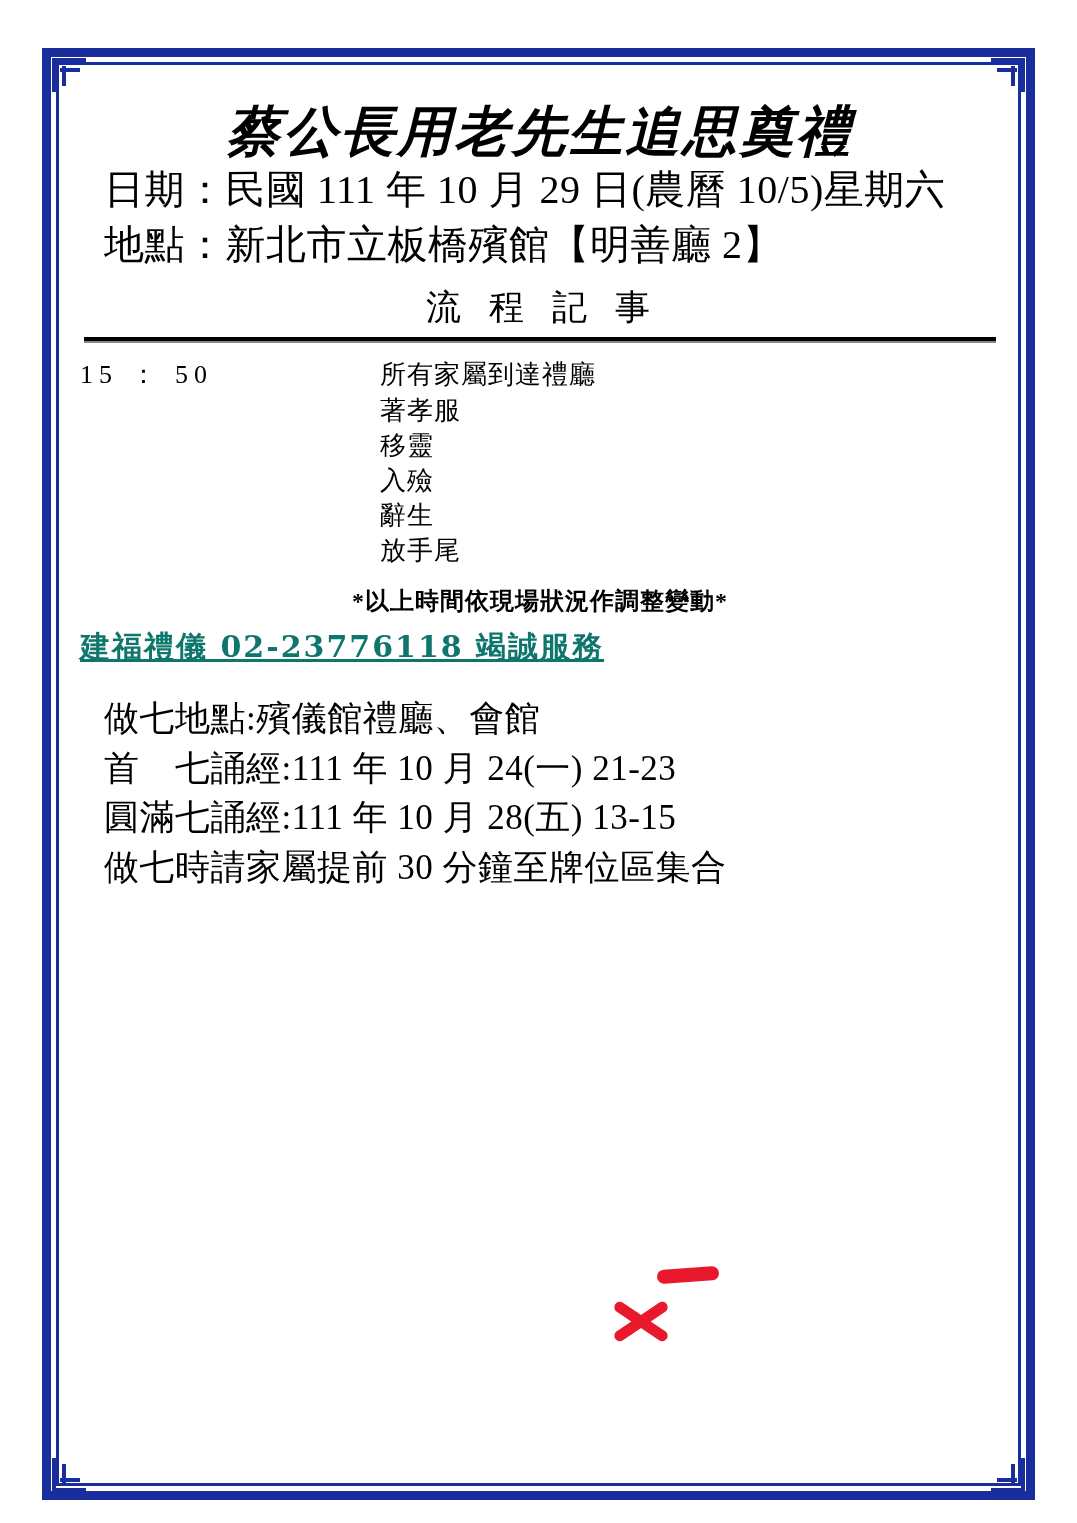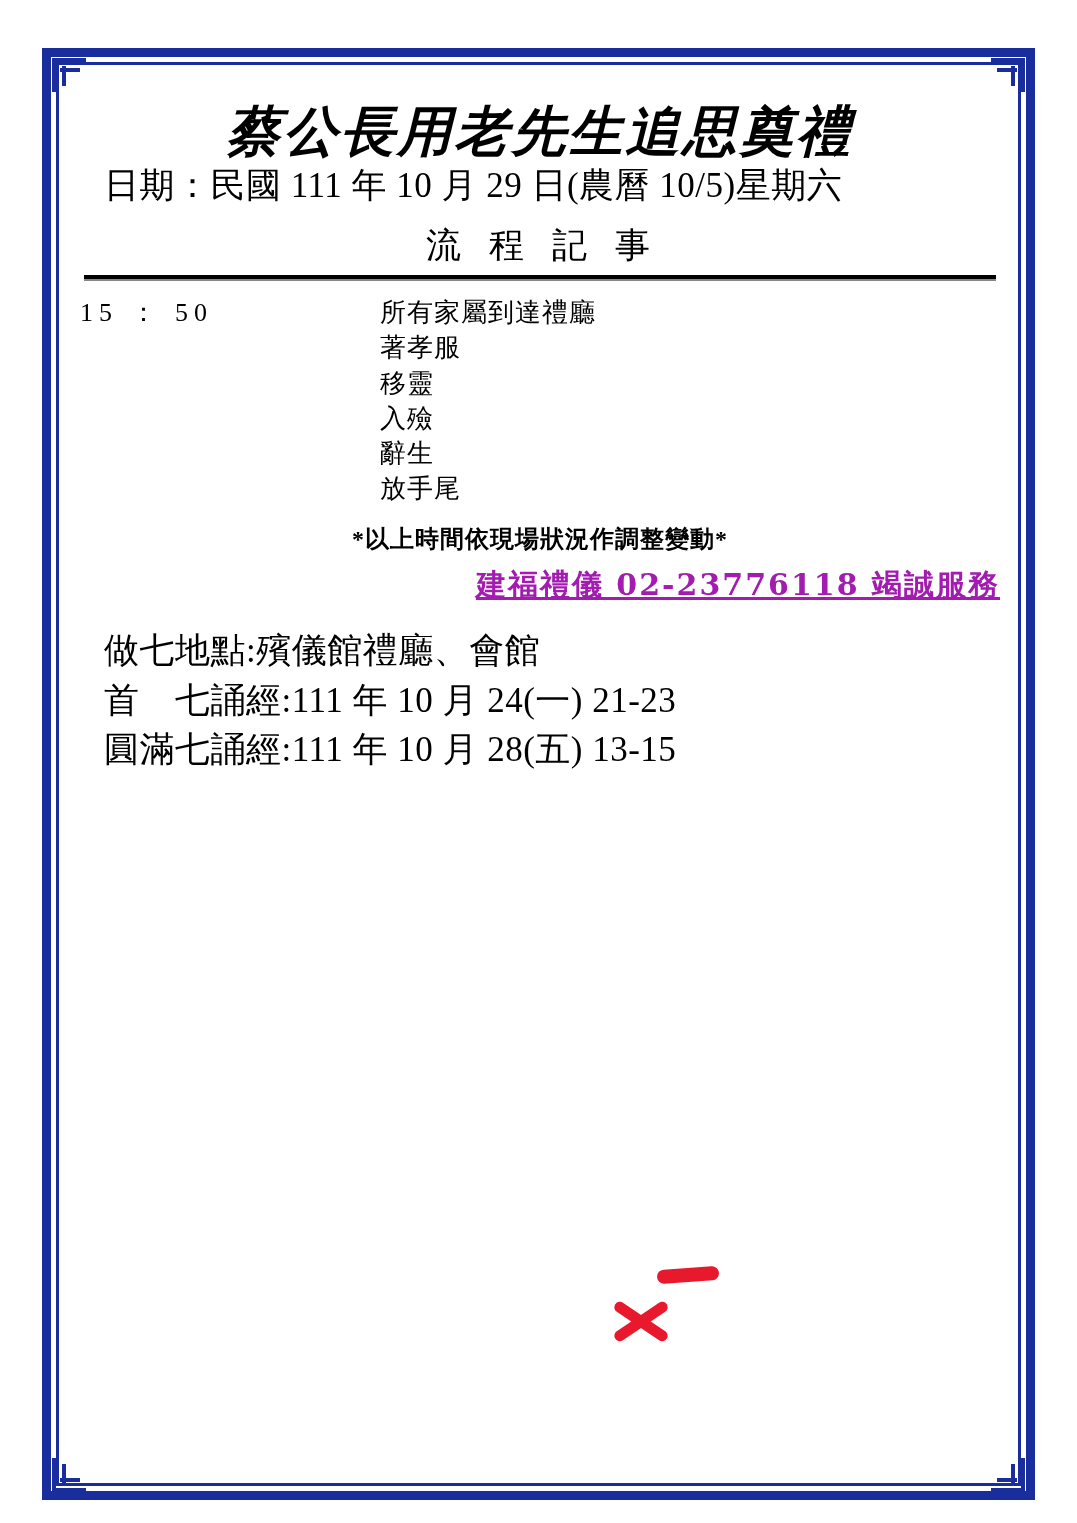--- a/index.html
+++ b/index.html
@@ -98,21 +98,21 @@
     font-family: "DejaVu Serif", "Liberation Serif", serif;
     font-weight: bold;
     font-size: 54px;
     letter-spacing: 3px;
     line-height: 1.15;
     margin-top: 14px;
     font-style: italic;
   }
 
   .meta-line {
-    font-size: 35px;
+    font-size: 40px;
     line-height: 1.38;
     margin-left: 24px;
     white-space: nowrap;
     letter-spacing: 0.5px;
   }
 
   .section-heading {
     text-align: center;
     font-size: 35px;
     letter-spacing: 28px;
@@ -151,32 +151,32 @@
 
   .note-line {
     text-align: center;
     font-weight: bold;
     font-size: 24px;
     letter-spacing: 1px;
     margin-top: 17px;
   }
 
   .vendor-line {
-    text-align: right;
+    text-align: left;
     font-weight: bold;
     font-size: 30px;
-    color: #a21caf;
+    color: #0f766e;
     text-decoration: underline;
     letter-spacing: 2px;
     margin-top: 10px;
     font-family: "DejaVu Serif", "Liberation Serif", serif;
   }
 
   .footer-block {
-    margin-top: 20px;
+    margin-top: 26px;
     margin-left: 24px;
   }
   .footer-line {
     font-size: 35px;
     line-height: 1.42;
     white-space: nowrap;
     letter-spacing: 0.5px;
   }
 
   
@@ -235,20 +235,21 @@
       <i class="v"></i>
       <i class="h2"></i>
       <i class="v2"></i>
   </div>
 
   <div class="content">
 
     <div class="doc-title">蔡公長用老先生追思奠禮</div>
 
     <div class="meta-line">日期：民國 111 年 10 月 29 日(農曆 10/5)星期六</div>
+    <div class="meta-line">地點：新北市立板橋殯館【明善廳 2】</div>
 
     <div class="section-heading">流程記事</div>
     <div class="rule"></div>
 
     <table class="schedule">
       <tbody>
           <tr>
         <td class="time-cell">15 ： 50</td>
         <td class="item-cell">
           <div class="item-line">所有家屬到達禮廳</div>
@@ -262,20 +263,21 @@
     </tbody>
       </table>
 
     <div class="note-line">*以上時間依現場狀況作調整變動*</div>
     <div class="vendor-line">建福禮儀 02-23776118 竭誠服務</div>
 
     <div class="footer-block">
       <div class="footer-line">做七地點:殯儀館禮廳、會館</div>
       <div class="footer-line">首　七誦經:111 年 10 月 24(一) 21-23</div>
       <div class="footer-line">圓滿七誦經:111 年 10 月 28(五) 13-15</div>
+      <div class="footer-line">做七時請家屬提前 30 分鐘至牌位區集合</div>
     </div>
 
   </div>
 
   <div class="annotation ann-dash"></div>
   <div class="annotation ann-x1"></div>
   <div class="annotation ann-x2"></div>
 
 </div>
 

